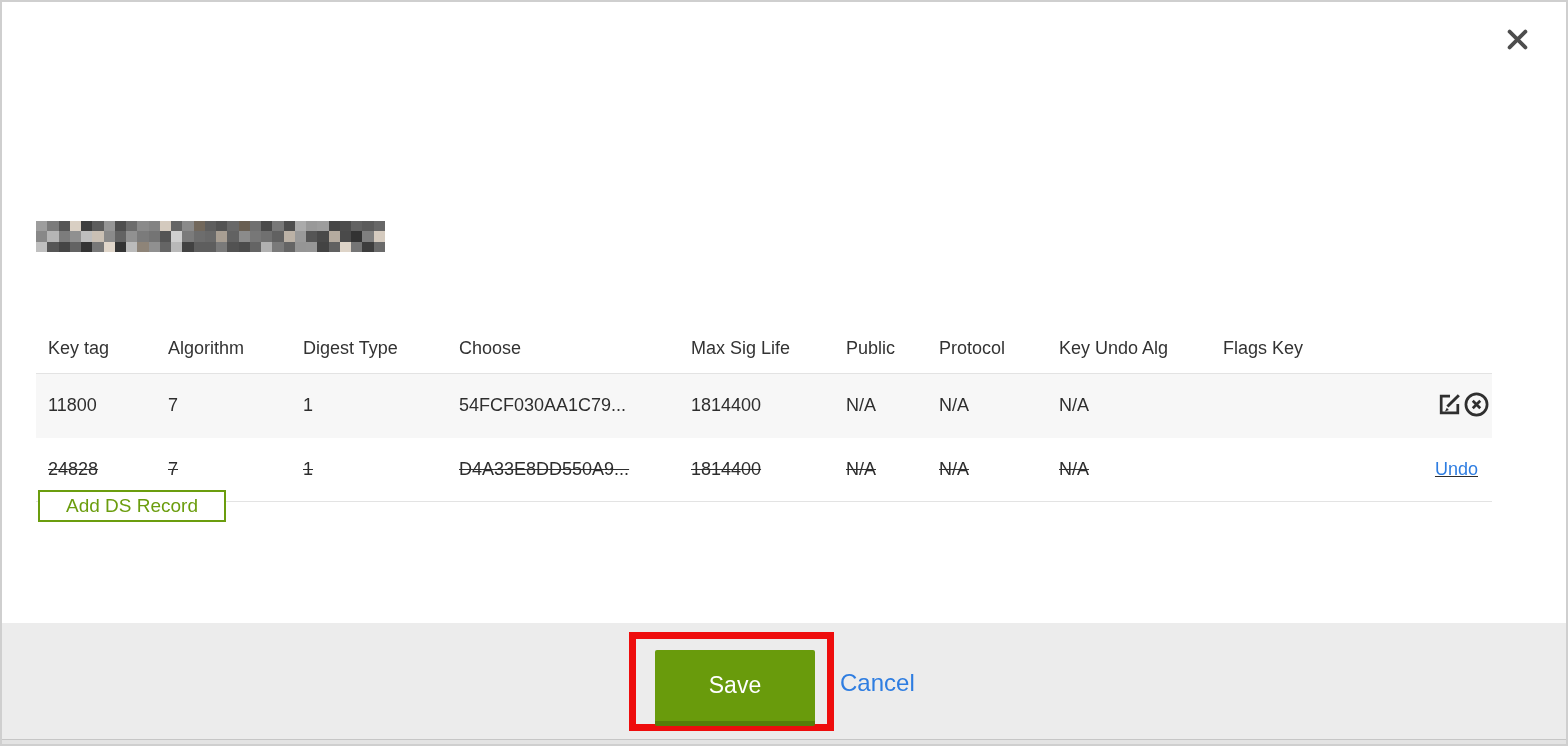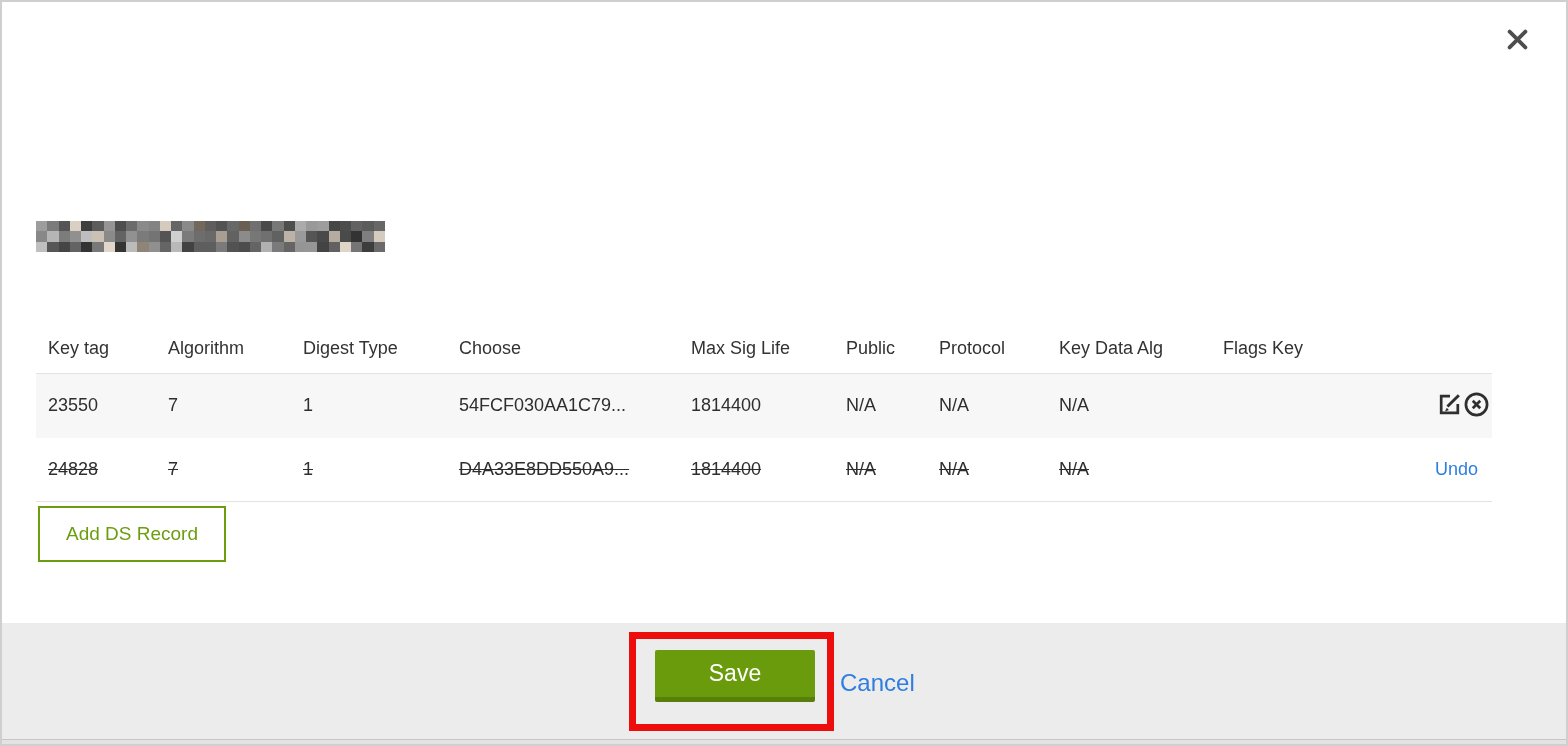--- a/index.html
+++ b/index.html
@@ -50,26 +50,26 @@
     text-align: left; font-weight: 400; color: #333;
     padding: 8px 12px 14px 12px; white-space: nowrap;
   }
   .ds-table td {
     padding: 0 12px; height: 64px; vertical-align: middle;
     color: #2e2e2e; white-space: nowrap; overflow: hidden;
   }
   tr.row-active td { background: #f7f7f7; border-top: 1px solid #e3e3e3; }
   tr.row-deleted td { background: #fff; border-bottom: 1px solid #e3e3e3; }
   tr.row-deleted .cell-text { text-decoration: line-through; }
-  td.actions { text-align: right; padding-right: 2px; }
+  td.actions { text-align: right; padding-right: 2px; text-decoration: underline; }
   .icon-btn { background: none; border: none; cursor: pointer; padding: 0; vertical-align: middle; }
   .undo-link { color: #2e7de1; font-size: 18px; text-decoration: none; cursor: pointer; padding-right: 12px; }
   .add-btn {
-    position: absolute; left: 36px; top: 504px;
-    height: 56px; padding: 0 26px;
+    position: absolute; left: 36px; top: 488px;
+    height: 32px; padding: 0 26px;
     background: #fff; border: 2px solid #6b9d0e;
     color: #6b9d0e; font-size: 19px;
     font-family: "Liberation Sans", sans-serif;
     cursor: pointer;
   }
   .footer {
     position: absolute; left: 0; top: 621px;
     width: 100%; height: 116px;
     background: #ececec;
   }
@@ -79,21 +79,21 @@
     background: #e3e3e3; border-top: 1px solid #c6c6c6;
   }
   .annotation-box {
     position: absolute; left: 627px; top: 630px;
     width: 205px; height: 99px;
     border: 7px solid #ee0d0d;
     pointer-events: none;
   }
   .save-btn {
     position: absolute; left: 653px; top: 648px;
-    width: 160px; height: 52px;
+    width: 160px; height: 76px;
     background: #699b0c;
     border: none; border-bottom: 5px solid #577f09;
     border-radius: 2px;
     color: #fff; font-size: 23px;
     font-family: "Liberation Sans", sans-serif;
     cursor: pointer;
   }
   .cancel-link {
     position: absolute; left: 838px; top: 667px;
     color: #2e7de1; font-size: 24px;
@@ -227,28 +227,28 @@
       </colgroup>
       <thead>
         <tr>
           <th>Key tag</th>
           <th>Algorithm</th>
           <th>Digest Type</th>
           <th>Choose</th>
           <th>Max Sig Life</th>
           <th>Public</th>
           <th>Protocol</th>
-          <th>Key Data Alg</th>
+          <th>Key Undo Alg</th>
           <th>Flags Key</th>
           <th></th>
         </tr>
       </thead>
       <tbody>
         <tr class="row-active">
-          <td><span class="cell-text">23550</span></td>
+          <td><span class="cell-text">11800</span></td>
           <td><span class="cell-text">7</span></td>
           <td><span class="cell-text">1</span></td>
           <td><span class="cell-text">54FCF030AA1C79...</span></td>
           <td><span class="cell-text">1814400</span></td>
           <td><span class="cell-text">N/A</span></td>
           <td><span class="cell-text">N/A</span></td>
           <td><span class="cell-text">N/A</span></td>
           <td><span class="cell-text"></span></td>
           <td class="actions">
             <button class="icon-btn">

